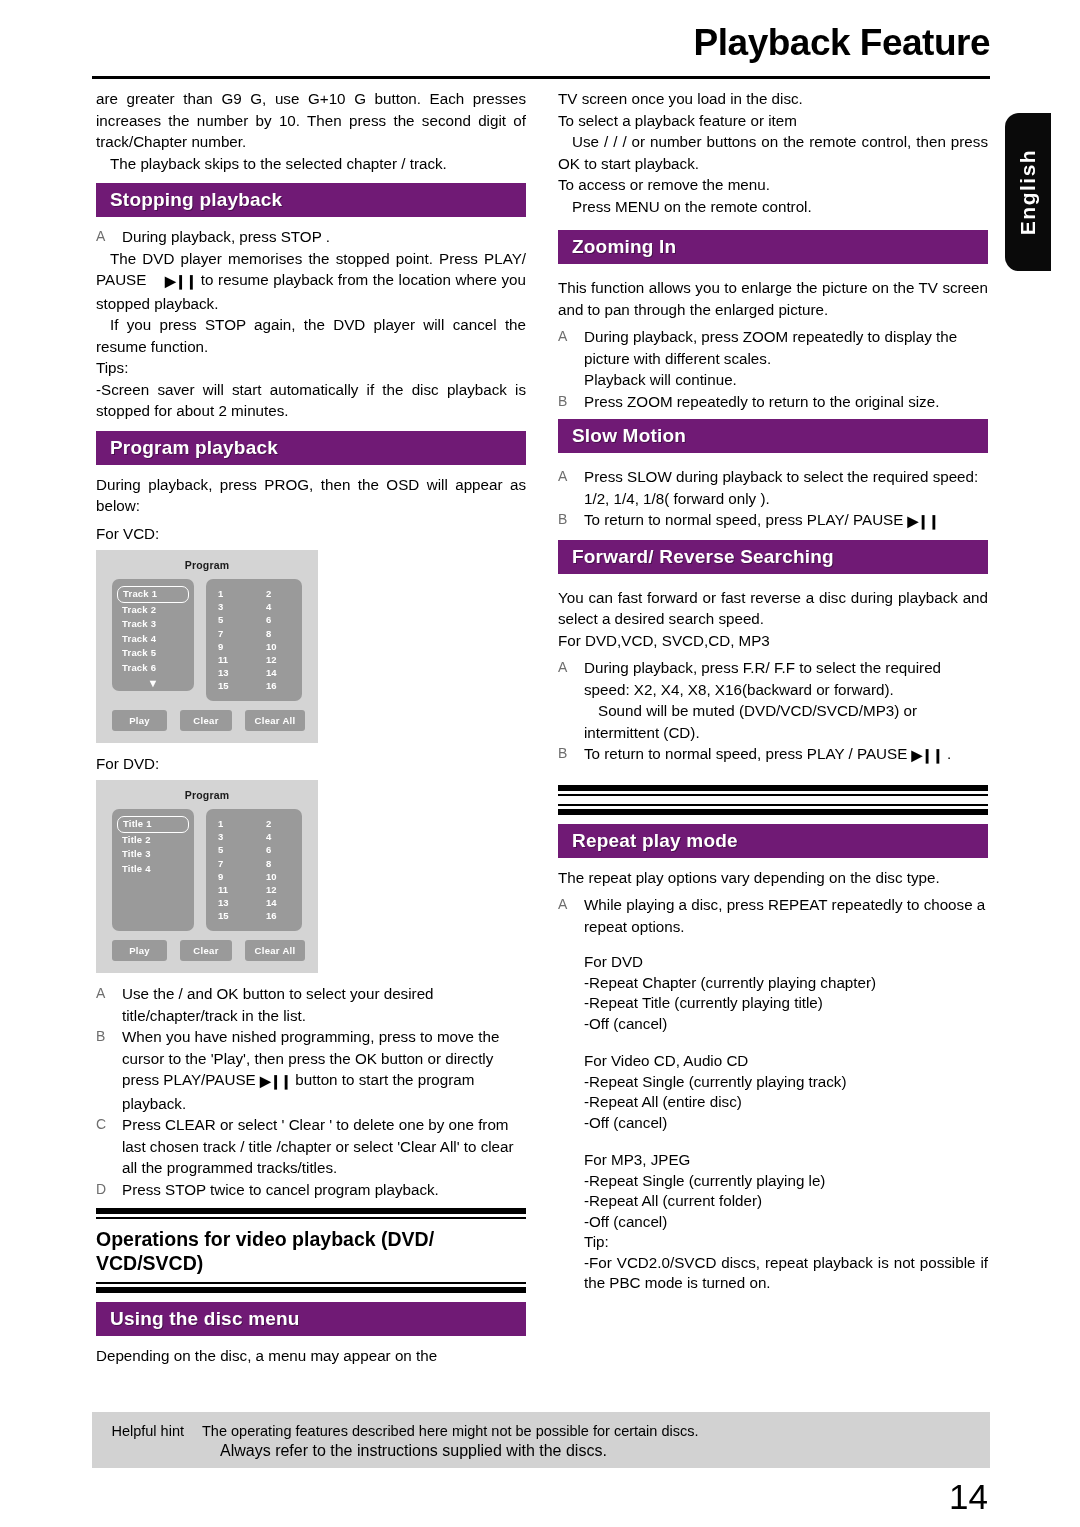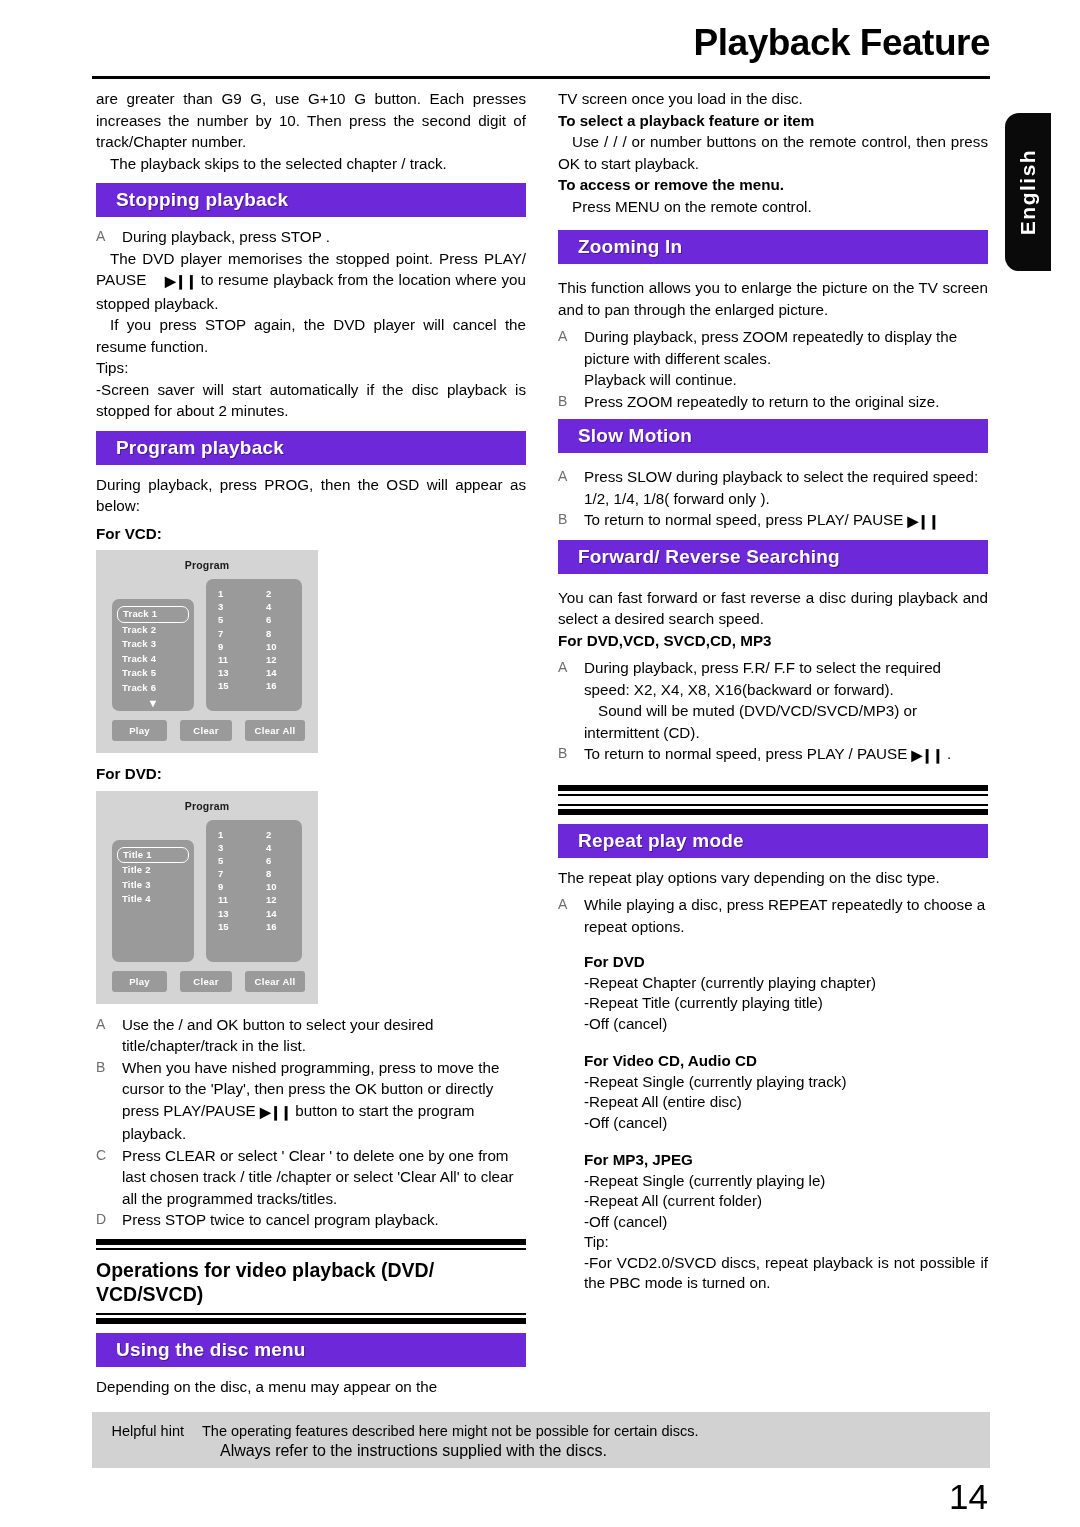--- a/index.html
+++ b/index.html
@@ -83,21 +83,21 @@
   
   .p {
     font-size: 15.2px;
     line-height: 21.5px;
     margin: 0;
     text-align: justify;
     text-justify: inter-word;
   }
   .p.nojust { text-align: left; }
   .indent { text-indent: 14px; }
-  .bold { font-weight: bold; }
+  .bold { font-weight: normal; }
   .tight { line-height: 20.5px; }
 
   
   .item {
     display: flex;
     align-items: flex-start;
     margin: 0;
   }
   .item .mark {
     width: 26px;
@@ -113,25 +113,25 @@
     text-align: justify;
   }
   .item .body.nojust { text-align: left; }
 
   .sub {
     margin-left: 26px;
   }
 
   
   .bar {
-    background: #6d28d9;
+    background: #701a75;
     height: 34px;
     display: flex;
     align-items: center;
-    padding-left: 20px;
+    padding-left: 14px;
     margin: 9px 0 9px 0;
   }
   .bar-label {
     color: #ffffff;
     font-size: 19px;
     font-weight: bold;
     letter-spacing: 0.2px;
     text-shadow: 1px 1px 0 rgba(0,0,0,0.35);
   }
 
@@ -184,21 +184,20 @@
     display: flex;
     gap: 12px;
     justify-content: center;
   }
   .osd-list {
     width: 82px;
     background: #9a9a9a;
     border-radius: 7px;
     padding: 7px 0 5px 0;
     position: relative;
-    margin-top: 20px;
   }
   .osd-list.tall  { height: 112px; }
   .osd-list.short { height: 122px; }
   .osd-row {
     color: #ffffff;
     font-size: 9.5px;
     font-weight: bold;
     padding: 1px 0 1px 10px;
     letter-spacing: 0.2px;
     line-height: 12.5px;

